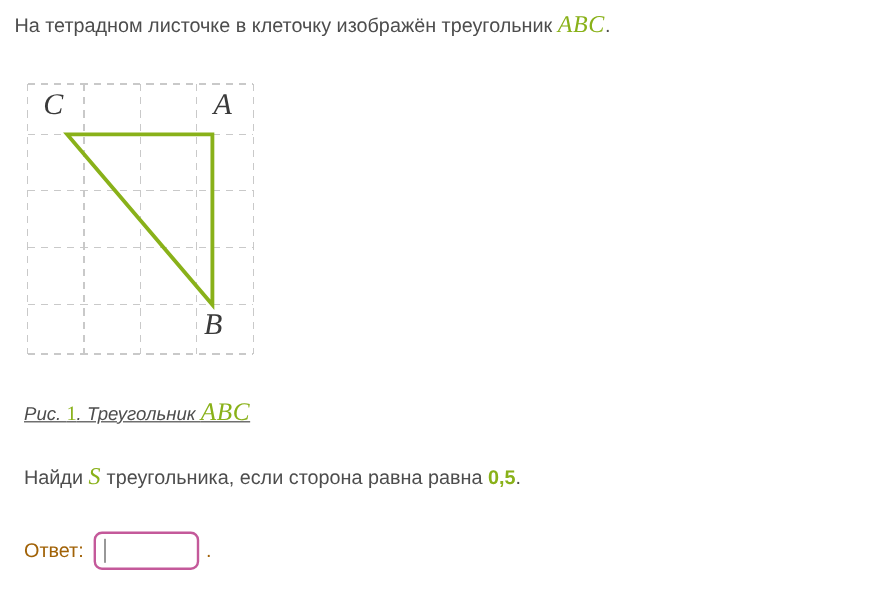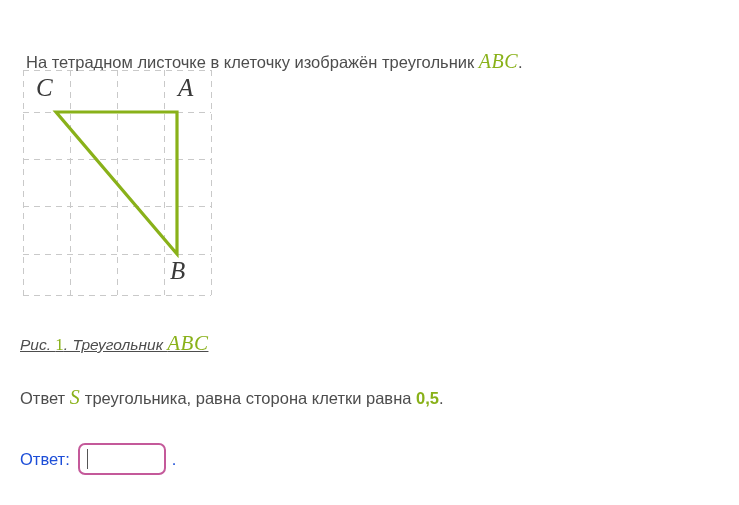--- a/index.html
+++ b/index.html
@@ -17,21 +17,21 @@
   }
 
   
   .prompt-line {
     position: absolute;
     font-size: 16.5px;
     line-height: 22px;
     color: #4d4d4d;
     white-space: nowrap;
   }
-  #intro-line { left: 26px; top: 10px; margin-top: 40px; }
+  #intro-line { left: 12px; top: 10px; }
   #question-line { left: 20px; top: 386px; }
 
   .math {
     font-family: "Liberation Serif", serif;
     font-style: italic;
     font-size: 20px;
     color: #89b119;
     letter-spacing: .5px;
   }
   .num-green {
@@ -87,21 +87,21 @@
   }
 
   
   #answer-row {
     position: absolute;
     left: 20px;
     top: 443px;
     display: flex;
     align-items: center;
     font-size: 16.5px;
-    color: #1d4ed8;
+    color: #a16207;
   }
   #answer-label { margin-right: 8px; }
   .answer-box {
     width: 88px;
     height: 32px;
     border: 2px solid #c4599a;
     border-radius: 7px;
     background: #ffffff;
     box-sizing: border-box;
     display: flex;
@@ -146,21 +146,21 @@
   <span class="vertex-label" id="label-C">C</span>
   <span class="vertex-label" id="label-A">A</span>
   <span class="vertex-label" id="label-B">B</span>
 </div>
 
 <div id="caption">
   <span>Рис. </span><span class="cap-num">1</span><span>. Треугольник </span><span class="cap-math">ABC</span>
 </div>
 
 <div class="prompt-line" id="question-line">
-  <span>Ответ </span><span class="math">S</span><span> треугольника, равна сторона клетки равна </span><span class="num-green">0,5</span><span>.</span>
+  <span>Найди </span><span class="math">S</span><span> треугольника, если сторона равна равна </span><span class="num-green">0,5</span><span>.</span>
 </div>
 
 <div id="answer-row">
   <span id="answer-label">Ответ:</span>
   <div class="answer-box" style="border-color: rgb(196, 89, 154);">
     <span class="caret"></span>
     <span placeholder=""></span>
   </div>
   <span id="answer-period">.</span>
 </div>

